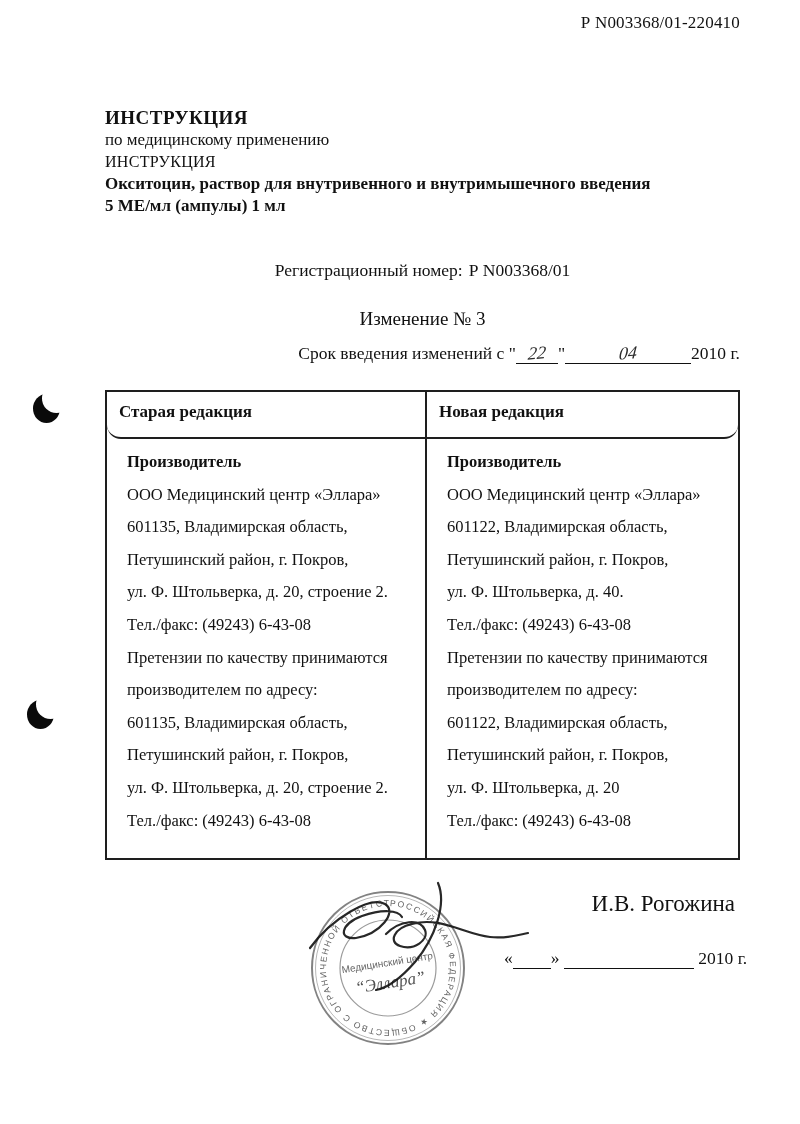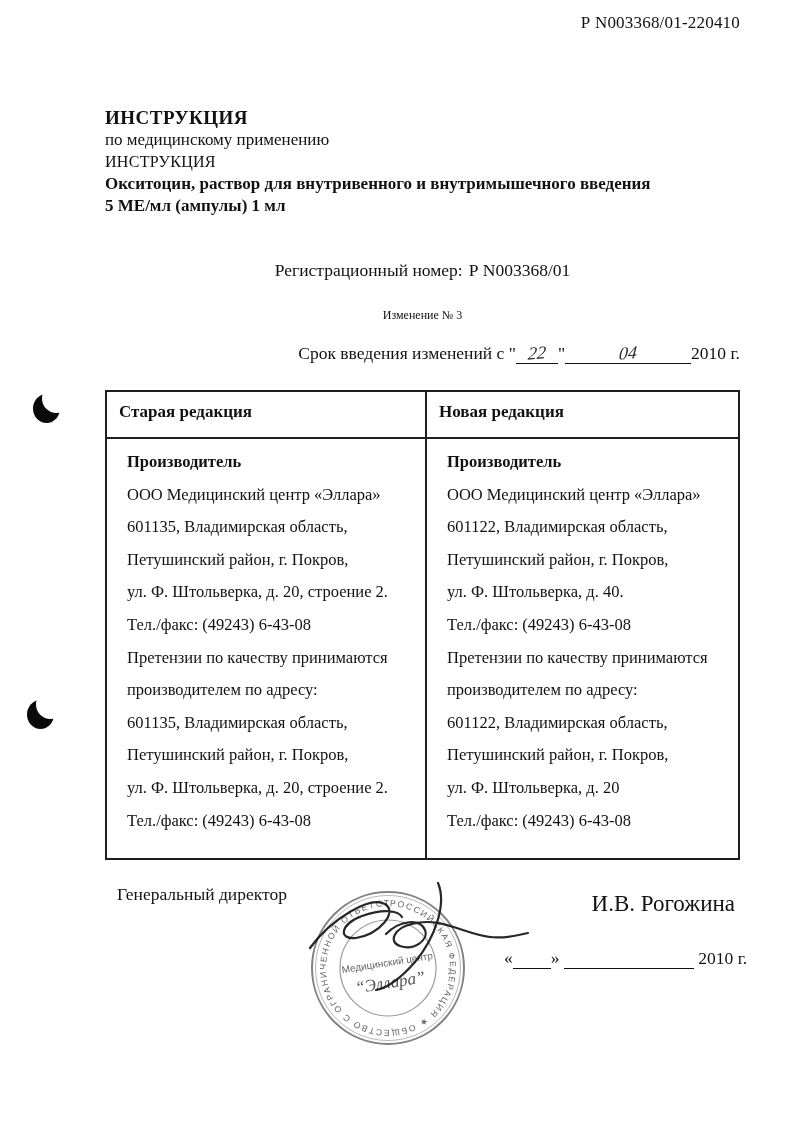--- a/index.html
+++ b/index.html
@@ -14,31 +14,31 @@
   .doc-number{top:13px;right:60px;font-size:17px;letter-spacing:.2px;}
 
   
   .title-block{left:105px;top:107px;width:635px;text-align:left;line-height:22px;font-size:17px;}
   .title-block .t-main{font-weight:bold;font-size:19px;letter-spacing:.5px;}
   .title-block .t-sub2{font-size:16px;letter-spacing:.3px;}
   .title-block .t-drug{font-weight:bold;}
 
   .reg-line{left:105px;top:260px;width:635px;text-align:center;font-size:17.5px;}
   .reg-line .reg-val{padding-left:6px;}
-  .change-line{left:105px;top:308px;width:635px;text-align:center;font-size:12px;}
+  .change-line{left:105px;top:308px;width:635px;text-align:center;font-size:19px;}
 
   .effective-line{top:343px;right:60px;font-size:17.5px;white-space:nowrap;}
   .blank{display:inline-block;border-bottom:1.6px solid #111;text-align:center;vertical-align:bottom;height:20px;}
   .blank-day{width:42px;}
   .blank-month{width:126px;}
   .handwritten{font-style:italic;font-size:18px;color:#2a2a2a;display:inline-block;transform:rotate(-5deg) skewX(-10deg);}
 
   
   .doc-table{left:105px;top:390px;width:631px;border:2px solid #1e1e1e;}
-  .t-row{display:flex;}
+  .t-row{display:flex;border-radius:14px;}
   .t-head{border-bottom:2px solid #1e1e1e;}
   .t-cell{box-sizing:border-box;}
   .t-cell.first{width:320px;border-right:2px solid #1e1e1e;}
   .t-cell.second{flex:1;}
   .t-head .t-cell{height:45px;padding:10px 0 0 12px;font-weight:bold;font-size:17px;}
   .t-body{height:419px;}
   .t-body .t-cell{padding:7px 8px 0 20px;font-size:16.5px;line-height:32.6px;}
   .cell-line{white-space:nowrap;}
   .cell-line.bold{font-weight:bold;}
 
@@ -116,21 +116,20 @@
       <div class="cell-line">производителем по адресу:</div>
       <div class="cell-line">601122, Владимирская область,</div>
       <div class="cell-line">Петушинский район, г. Покров,</div>
       <div class="cell-line">ул. Ф. Штольверка, д. 20</div>
       <div class="cell-line">Тел./факс: (49243) 6-43-08</div>
     </div>
   </div>
 </div>
 
 <div class="abs director-block">
-  <div>Генеральный директор</div>
 </div>
 <div class="abs signer-name">И.В. Рогожина</div>
 
 <div class="abs date-line">
   <span>«</span><span class="blank blank-d"></span><span>»</span> <span class="blank blank-m"></span> <span>2010 г.</span>
 </div>
 
 <div class="abs crescent crescent-1">
     <i></i>
     <b></b>

